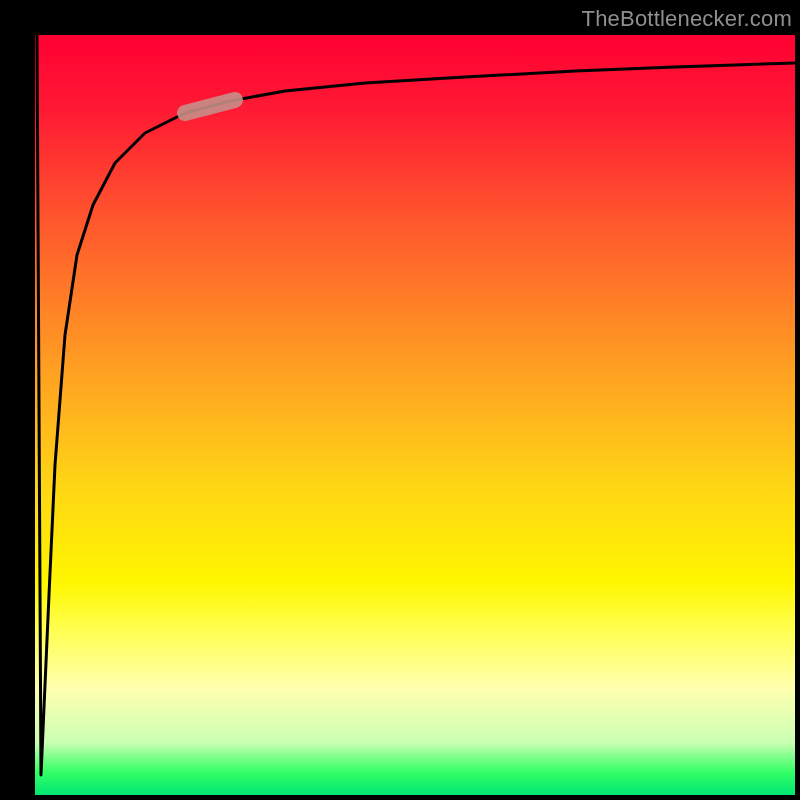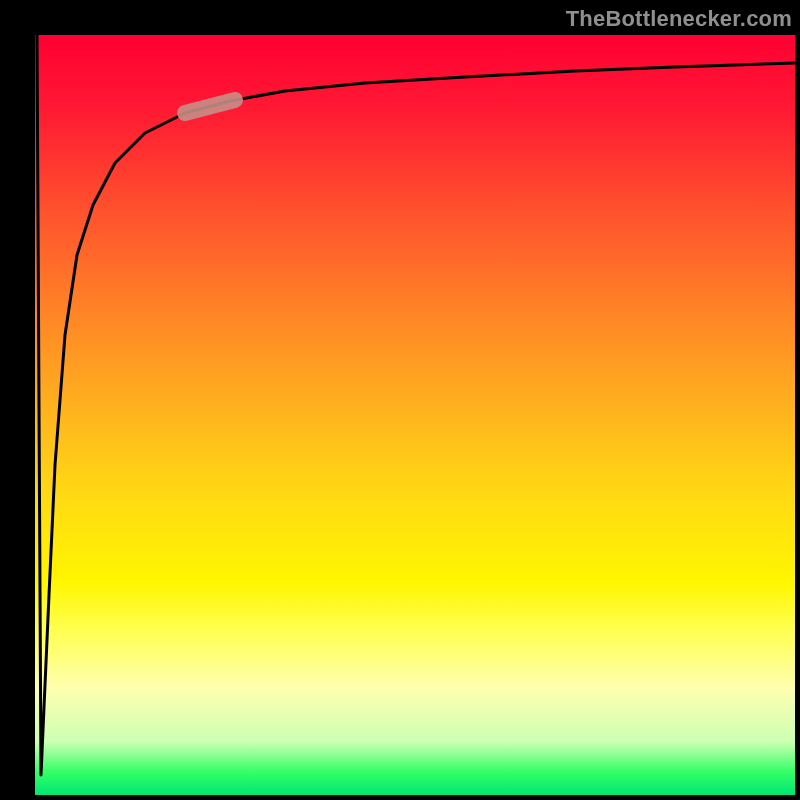--- a/index.html
+++ b/index.html
@@ -45,21 +45,21 @@
     top: 0;
     width: 760px;
     height: 760px;
   }
   .watermark {
     position: absolute;
     top: 6px;
     right: 8px;
     color: #8f8f8f;
     font-size: 22px;
-    font-weight: 700;
+    font-weight: 400;
     letter-spacing: 0.2px;
   }
 </style>
 </head>
 <body>
 
 <div class="frame">
 
   <div class="plot-area">
     <svg class="curve-svg" viewBox="0 0 760 760" preserveAspectRatio="none">

